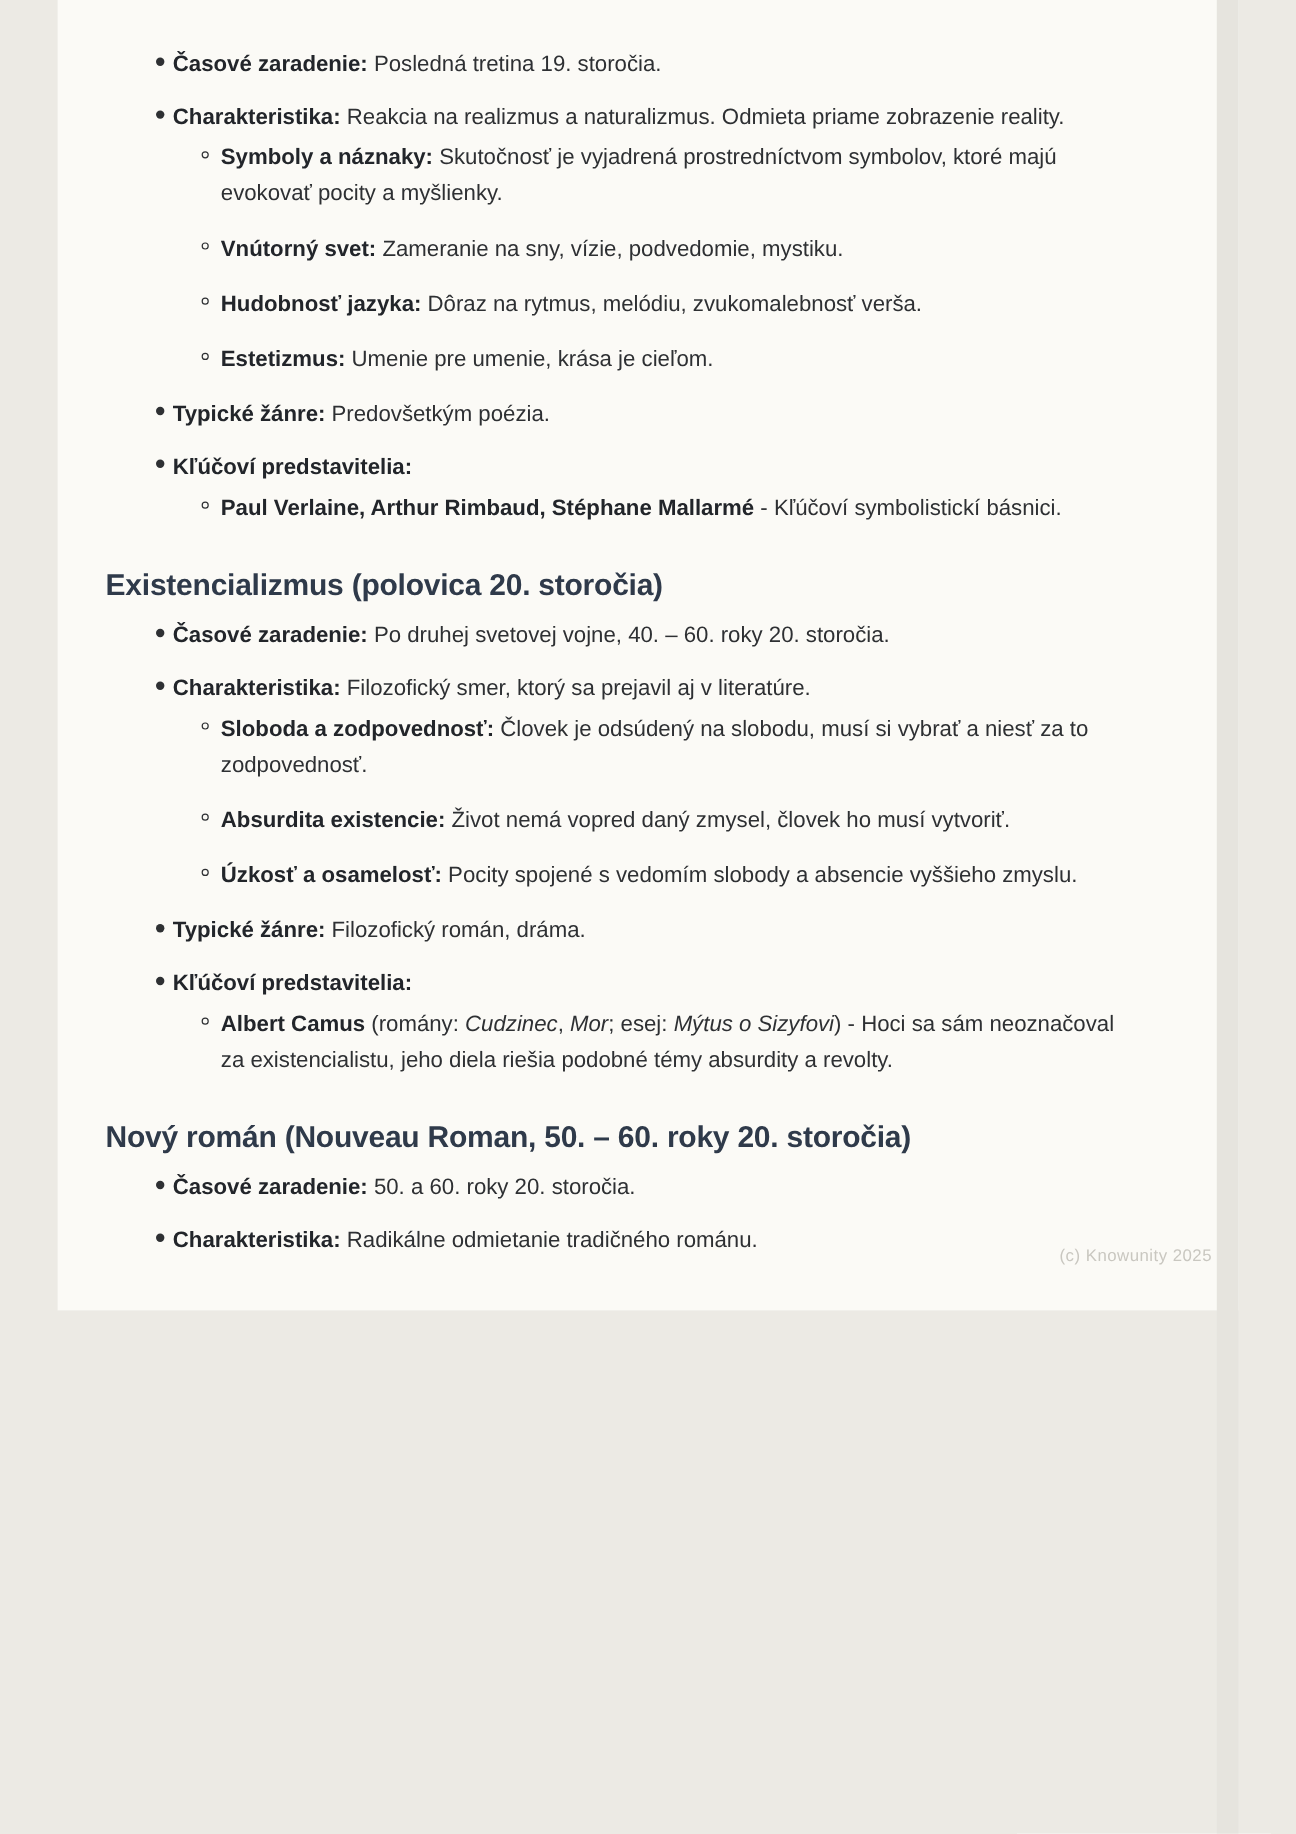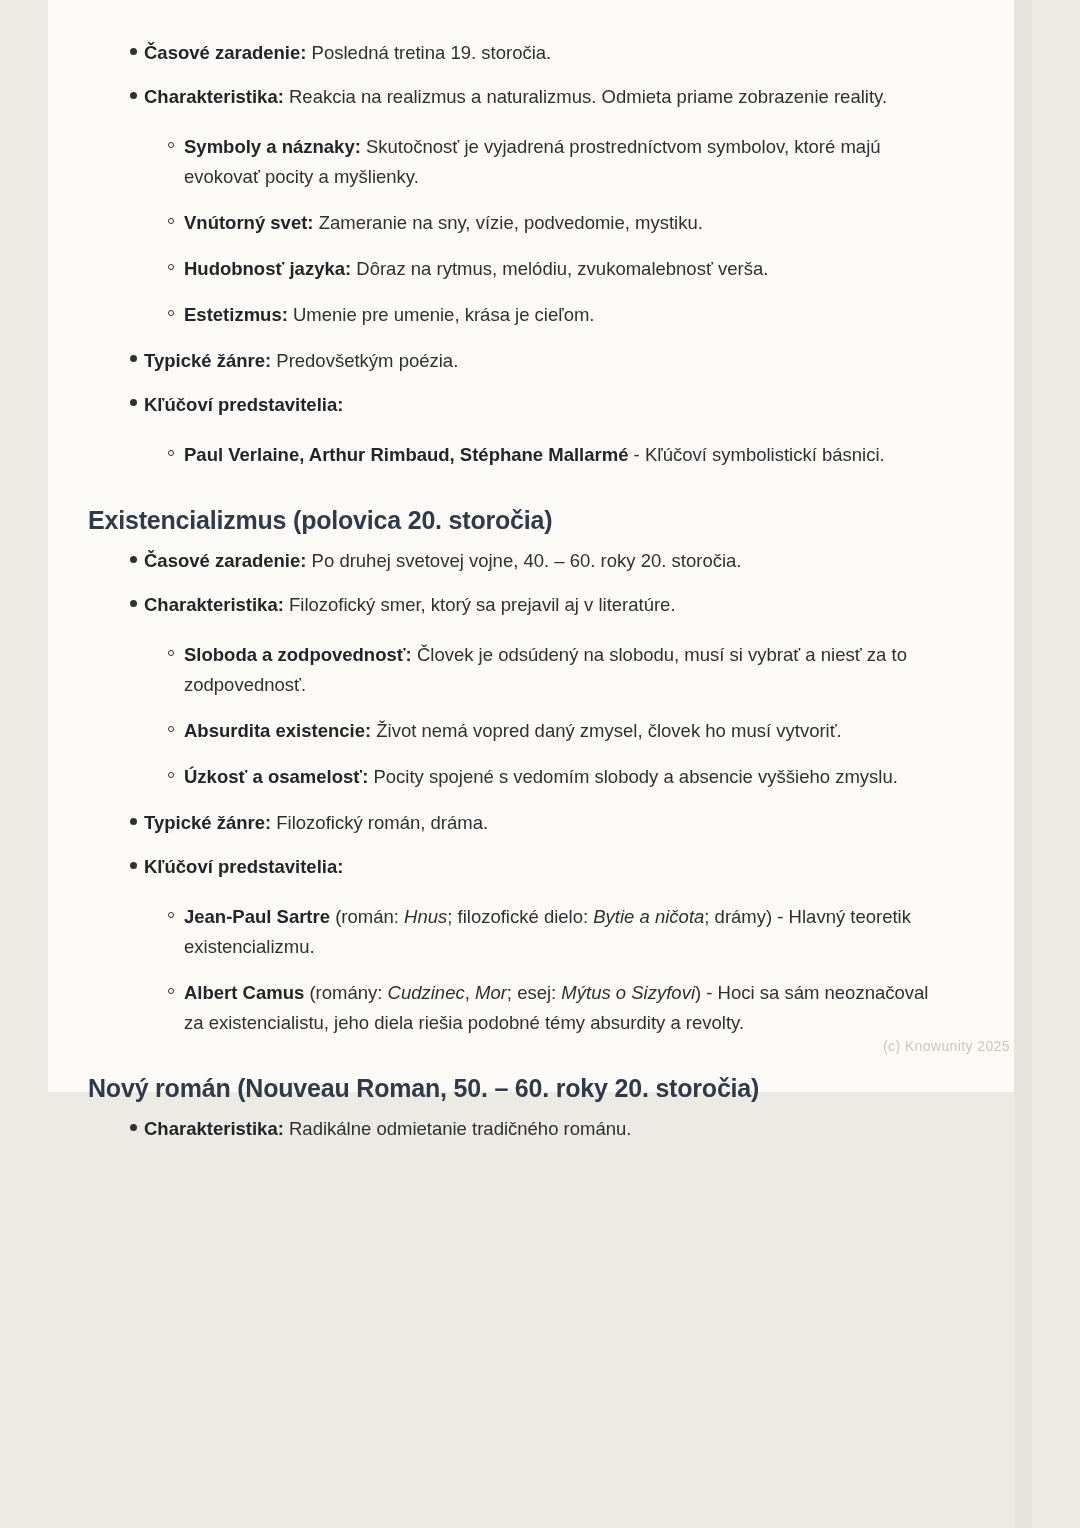--- a/index.html
+++ b/index.html
@@ -61,21 +61,21 @@
     position: absolute;
     left: 42px;
     top: 0.52em;
     width: 7px;
     height: 7px;
     border-radius: 50%;
     background: #2e3033;
   }
   ul.lvl2 {
     list-style: none;
-    margin: 20px 0 0 0;
+    margin: 4px 0 0 0;
     padding: 0;
   }
   ul.lvl2 > li {
     position: relative;
     padding-left: 40px;
     margin-bottom: 16px;
     font-size: 18.5px;
     line-height: 1.62;
     color: #2e3033;
   }
@@ -194,33 +194,33 @@
         <span class="bullet"></span>
         <span class="b">Typické žánre:</span><span> Filozofický román, dráma.</span>
       </li>
 
       <li class="tight">
         <span class="bullet"></span>
         <span class="b">Kľúčoví predstavitelia:</span>
         <ul class="lvl2">
           <li>
             <span class="bullet-hollow"></span>
-            <span class="b">Jean-Paul Sartre</span><span> (román: </span><span class="it">Hnus</span><span>; filozofické dielo: </span><span class="it">Bytie a ničota</span><span>; drámy) - Hlavný teoretik existencializmu.</span>
-          </li>
-          <li>
-            <span class="bullet-hollow"></span>
             <span class="b">Albert Camus</span><span> (romány: </span><span class="it">Cudzinec</span><span>, </span><span class="it">Mor</span><span>; esej: </span><span class="it">Mýtus o Sizyfovi</span><span>) - Hoci sa sám neoznačoval za existencialistu, jeho diela riešia podobné témy absurdity a revolty.</span>
           </li>
         </ul>
       </li>
     </ul>
 
     <h2 class="section-title">Nový román (Nouveau Roman, 50. – 60. roky 20. storočia)</h2>
 
     <ul class="lvl1">
+      <li>
+        <span class="bullet"></span>
+        <span class="b">Časové zaradenie:</span><span> 50. a 60. roky 20. storočia.</span>
+      </li>
       <li>
         <span class="bullet"></span>
         <span class="b">Charakteristika:</span><span> Radikálne odmietanie tradičného románu.</span>
       </li>
     </ul>
 
   </div>
 
   <div class="watermark">(c) Knowunity 2025</div>
 </div>

